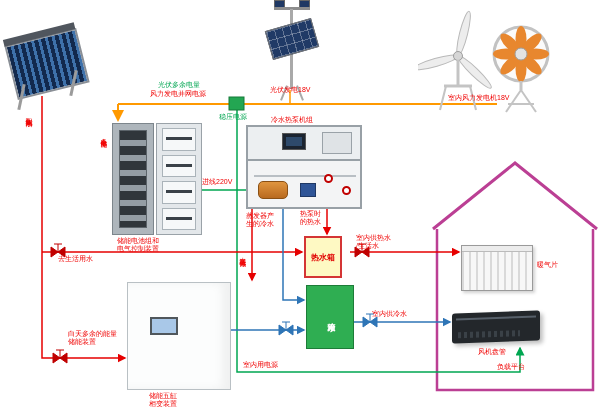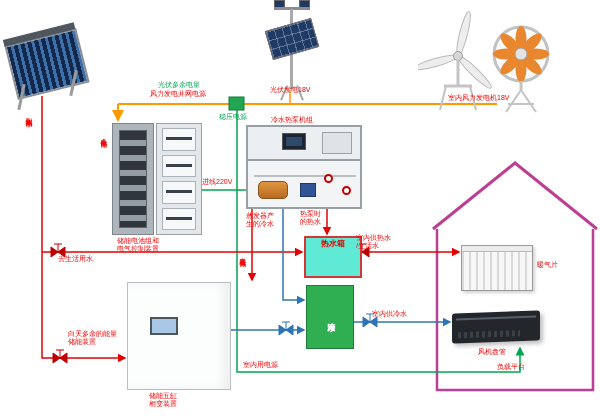--- a/index.html
+++ b/index.html
@@ -61,22 +61,22 @@
   .hp-gauge{position:absolute;width:9px;height:9px;border-radius:50%;background:#fff;border:2px solid #c00000}
   .g1{left:76px;bottom:24px}.g2{left:94px;bottom:12px}
   .hp-pipe{position:absolute;left:6px;bottom:30px;width:102px;height:2px;background:#b9bfc4}
 
   
   .pcm{left:127px;top:282px;width:104px;height:108px;background:#fcfdfd;border:1px solid #b9c0c4;
     box-shadow:inset -8px 0 10px rgba(0,0,0,.05)}
   .pcm-screen{position:absolute;left:22px;top:34px;width:28px;height:18px;background:#a9c8e8;border:2px solid #50575c}
 
   
-  .hot-tank{left:304px;top:236px;width:58px;height:42px;background:#5eead4;border:2px solid #d43535;
-    display:flex;align-items:flex-start;justify-content:center}
+  .hot-tank{left:304px;top:236px;width:38px;height:42px;background:#fef9c3;border:2px solid #d43535;
+    display:flex;align-items:center;justify-content:center}
   .hot-tank span{font-size:8px;color:#e00000;font-weight:bold}
   .cold-tank{left:306px;top:285px;width:48px;height:64px;background:#2fae52;border:1px solid #1d7c38;
     display:flex;align-items:center;justify-content:center}
   .cold-tank span{font-size:8px;color:#fff;font-weight:bold;writing-mode:vertical-rl;text-orientation:upright}
 
   
   .radiator{left:461px;top:245px;width:72px;height:46px;background:#f7f7f7;border:1px solid #9a9a9a;
     box-shadow:2px 2px 3px rgba(0,0,0,.18);
     background-image:repeating-linear-gradient(90deg,#d9d9d9 0 2px,transparent 2px 7px)}
   .radiator::before{content:"";position:absolute;left:0;top:0;width:100%;height:5px;background:#ececec;border-bottom:1px solid #bbb}

